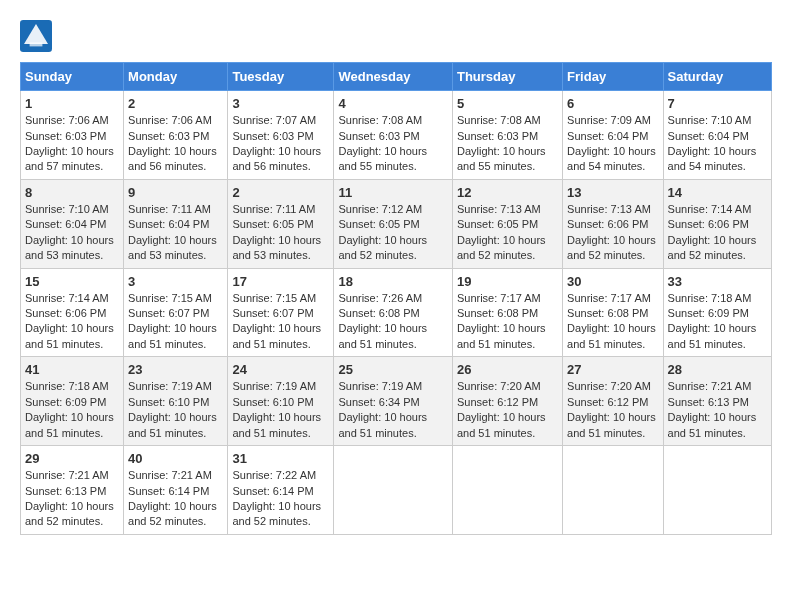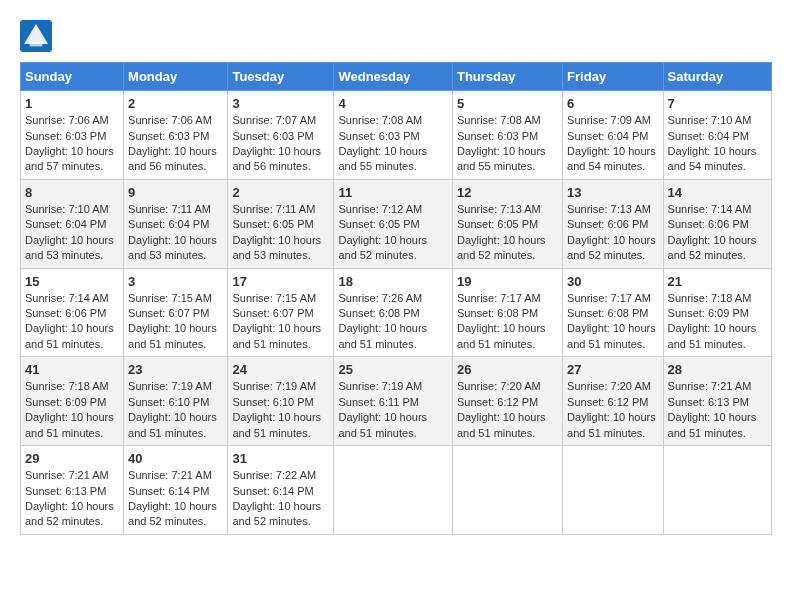--- a/index.html
+++ b/index.html
@@ -127,27 +127,27 @@
         <td><span class="day-num">13</span><br><span>Sunrise: 7:13 AM</span><br><span>Sunset: 6:06 PM</span><br><span>Daylight: 10 hours and 52 minutes.</span></td>
         <td><span class="day-num">14</span><br><span>Sunrise: 7:14 AM</span><br><span>Sunset: 6:06 PM</span><br><span>Daylight: 10 hours and 52 minutes.</span></td>
       </tr>
       <tr>
         <td><span class="day-num">15</span><br><span>Sunrise: 7:14 AM</span><br><span>Sunset: 6:06 PM</span><br><span>Daylight: 10 hours and 51 minutes.</span></td>
         <td><span class="day-num">3</span><br><span>Sunrise: 7:15 AM</span><br><span>Sunset: 6:07 PM</span><br><span>Daylight: 10 hours and 51 minutes.</span></td>
         <td><span class="day-num">17</span><br><span>Sunrise: 7:15 AM</span><br><span>Sunset: 6:07 PM</span><br><span>Daylight: 10 hours and 51 minutes.</span></td>
         <td><span class="day-num">18</span><br><span>Sunrise: 7:26 AM</span><br><span>Sunset: 6:08 PM</span><br><span>Daylight: 10 hours and 51 minutes.</span></td>
         <td><span class="day-num">19</span><br><span>Sunrise: 7:17 AM</span><br><span>Sunset: 6:08 PM</span><br><span>Daylight: 10 hours and 51 minutes.</span></td>
         <td><span class="day-num">30</span><br><span>Sunrise: 7:17 AM</span><br><span>Sunset: 6:08 PM</span><br><span>Daylight: 10 hours and 51 minutes.</span></td>
-        <td><span class="day-num">21</span><br><span>Sunrise: 7:18 AM</span><br><span>Sunset: 6:09 PM</span><br><span>Daylight: 10 hours and 51 minutes.</span></td>
+        <td><span class="day-num">33</span><br><span>Sunrise: 7:18 AM</span><br><span>Sunset: 6:09 PM</span><br><span>Daylight: 10 hours and 51 minutes.</span></td>
       </tr>
       <tr>
         <td><span class="day-num">41</span><br><span>Sunrise: 7:18 AM</span><br><span>Sunset: 6:09 PM</span><br><span>Daylight: 10 hours and 51 minutes.</span></td>
         <td><span class="day-num">23</span><br><span>Sunrise: 7:19 AM</span><br><span>Sunset: 6:10 PM</span><br><span>Daylight: 10 hours and 51 minutes.</span></td>
         <td><span class="day-num">24</span><br><span>Sunrise: 7:19 AM</span><br><span>Sunset: 6:10 PM</span><br><span>Daylight: 10 hours and 51 minutes.</span></td>
-        <td><span class="day-num">25</span><br><span>Sunrise: 7:19 AM</span><br><span>Sunset: 6:11 PM</span><br><span>Daylight: 10 hours and 51 minutes.</span></td>
+        <td><span class="day-num">25</span><br><span>Sunrise: 7:19 AM</span><br><span>Sunset: 6:34 PM</span><br><span>Daylight: 10 hours and 51 minutes.</span></td>
         <td><span class="day-num">26</span><br><span>Sunrise: 7:20 AM</span><br><span>Sunset: 6:12 PM</span><br><span>Daylight: 10 hours and 51 minutes.</span></td>
         <td><span class="day-num">27</span><br><span>Sunrise: 7:20 AM</span><br><span>Sunset: 6:12 PM</span><br><span>Daylight: 10 hours and 51 minutes.</span></td>
         <td><span class="day-num">28</span><br><span>Sunrise: 7:21 AM</span><br><span>Sunset: 6:13 PM</span><br><span>Daylight: 10 hours and 51 minutes.</span></td>
       </tr>
       <tr>
         <td><span class="day-num">29</span><br><span>Sunrise: 7:21 AM</span><br><span>Sunset: 6:13 PM</span><br><span>Daylight: 10 hours and 52 minutes.</span></td>
         <td><span class="day-num">40</span><br><span>Sunrise: 7:21 AM</span><br><span>Sunset: 6:14 PM</span><br><span>Daylight: 10 hours and 52 minutes.</span></td>
         <td><span class="day-num">31</span><br><span>Sunrise: 7:22 AM</span><br><span>Sunset: 6:14 PM</span><br><span>Daylight: 10 hours and 52 minutes.</span></td>
         <td></td>
         <td></td>

